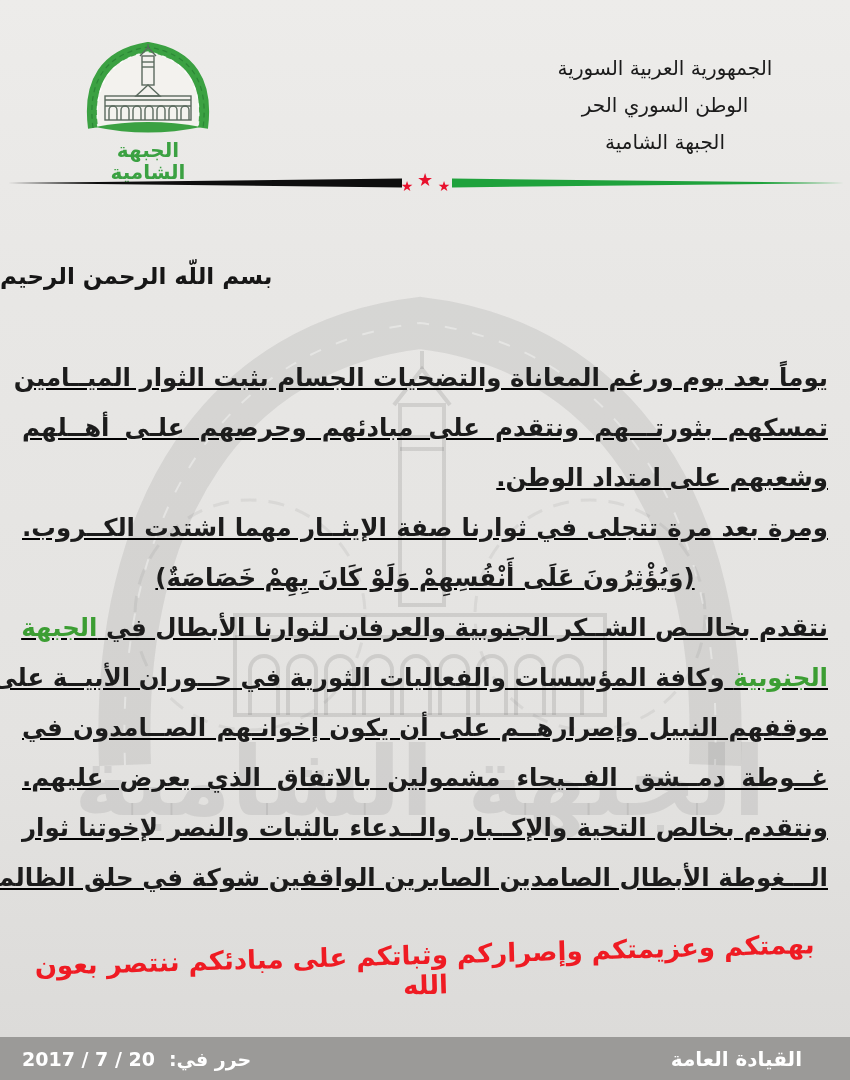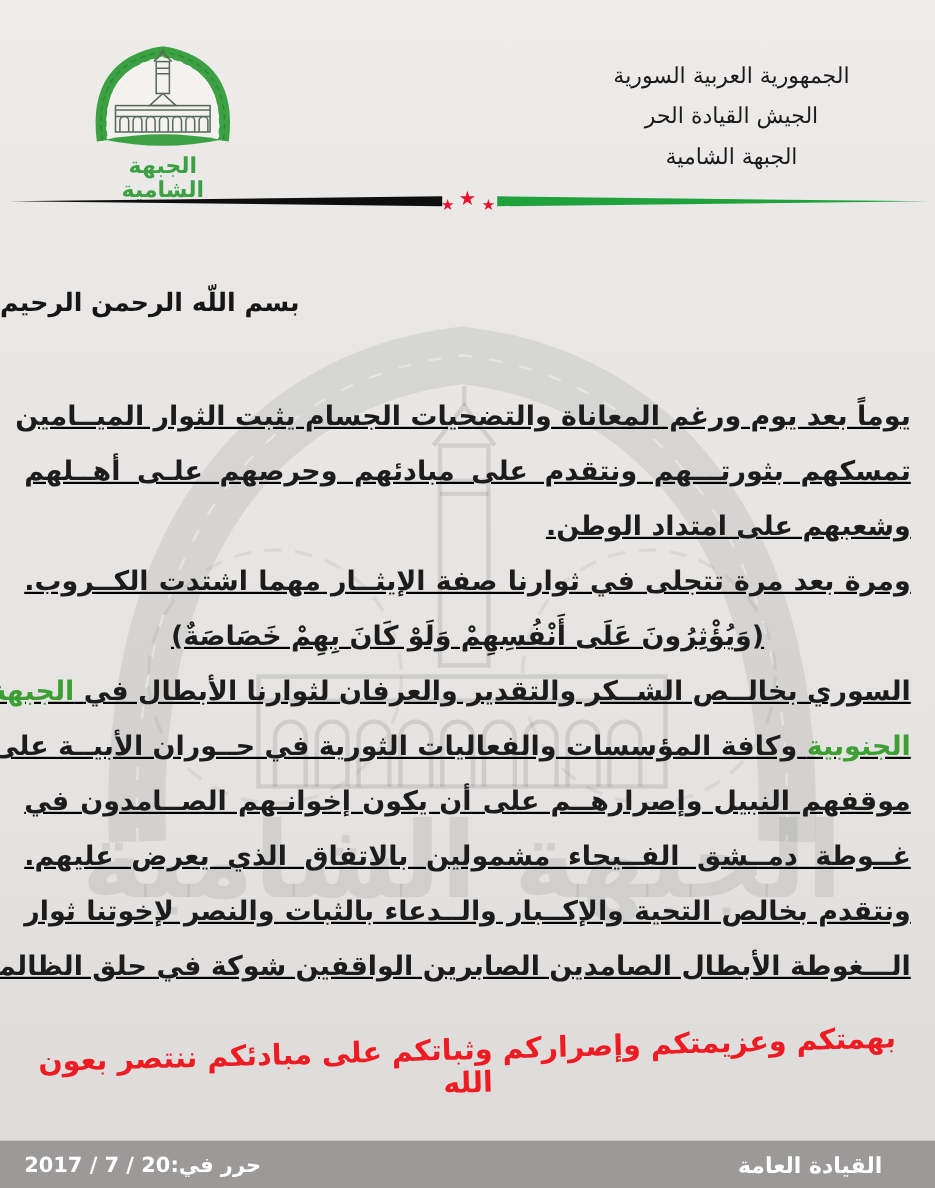--- a/index.html
+++ b/index.html
@@ -44,21 +44,21 @@
     transform:rotate(-1.6deg);
   }
   
   .footer{position:absolute;left:0;right:0;bottom:0;height:43px;background:#9b9a98;color:#ffffff;}
   .footer-sign{
     position:absolute;right:48px;top:50%;transform:translateY(-50%);
     font-size:20px;font-weight:700;direction:rtl;
   }
   .footer-date{
     position:absolute;left:22px;top:50%;transform:translateY(-50%);
-    display:flex;align-items:center;
+    display:flex;align-items:center;gap:14px;
     font-size:19px;font-weight:700;
   }
 </style>
 </head>
 <body>
 
 <div class="page">
 
   <div class="logo">
     <svg width="132" height="92" viewBox="0 0 130 92">
@@ -80,21 +80,21 @@
         <path d="M26,78 v-10 a4 4 0 0 1 8 0 v10 M38,78 v-10 a4 4 0 0 1 8 0 v10 M50,78 v-10 a4 4 0 0 1 8 0 v10 M62,78 v-10 a4 4 0 0 1 8 0 v10 M74,78 v-10 a4 4 0 0 1 8 0 v10 M86,78 v-10 a4 4 0 0 1 8 0 v10 M98,78 v-10 a4 4 0 0 1 8 0 v10"></path>
       </g>
 
       <path d="M 12,85 Q 65,75 118,85 Q 65,96 12,85 Z" fill="#3ba142"></path>
     </svg>
     <div class="logo-text">الجبهة الشامية</div>
   </div>
 
   <div class="org">
     <div>الجمهورية العربية السورية</div>
-    <div>الجيش القيادة الحر</div>
+    <div>الوطن السوري الحر</div>
     <div>الجبهة الشامية</div>
   </div>
 
   <svg class="divider" viewBox="0 0 850 34">
     <polygon points="8,17 402,12.5 402,21.5" fill="#0e0e0e"></polygon>
     <polygon points="452,12.5 452,21.5 844,17" fill="#1fa23c"></polygon>
     <text x="407" y="24.5" font-size="14" text-anchor="middle" fill="#e8112d">★</text>
     <text x="425" y="20" font-size="18" text-anchor="middle" fill="#e8112d">★</text>
     <text x="444" y="24.5" font-size="14" text-anchor="middle" fill="#e8112d">★</text>
   </svg>
@@ -118,21 +118,21 @@
   </svg>
 
   <div class="basmala">بسم اللّه الرحمن الرحيم</div>
 
   <main class="doc">
     <div class="doc-line">يوماً بعد يوم ورغم المعاناة والتضحيات الجسام يثبت الثوار الميــامين</div>
     <div class="doc-line">تمسكهم بثورتـــهم ونتقدم على مبادئهم وحرصهم علـى أهــلهم</div>
     <div class="doc-line align-right">وشعبهم على امتداد الوطن.</div>
     <div class="doc-line">ومرة بعد مرة تتجلى في ثوارنا صفة الإيثــار مهما اشتدت الكــروب.</div>
     <div class="doc-line align-center">(وَيُؤْثِرُونَ عَلَى أَنْفُسِهِمْ وَلَوْ كَانَ بِهِمْ خَصَاصَةٌ)</div>
-    <div class="doc-line"><span>السوري بخالــص الشــكر والتقدير والعرفان لثوارنا الأبطال في</span> <span class="green">الجبهة</span></div>
+    <div class="doc-line"><span>نتقدم بخالــص الشــكر الجنوبية والعرفان لثوارنا الأبطال في</span> <span class="green">الجبهة</span></div>
     <div class="doc-line"><span class="green">الجنوبية</span> <span>وكافة المؤسسات والفعاليات الثورية في حــوران الأبيــة على</span></div>
     <div class="doc-line">موقفهم النبيل وإصرارهــم على أن يكون إخوانـهم الصــامدون في</div>
     <div class="doc-line">غــوطة دمــشق الفــيحاء مشمولين بالاتفاق الذي يعرض عليهم.</div>
     <div class="doc-line">ونتقدم بخالص التحية والإكــبار والــدعاء بالثبات والنصر لإخوتنا ثوار</div>
     <div class="doc-line">الـــغوطة الأبطال الصامدين الصابرين الواقفين شوكة في حلق الظالمين.</div>
   </main>
 
   <div class="slogan">بهمتكم وعزيمتكم وإصراركم وثباتكم على مبادئكم ننتصر بعون الله</div>
 
   <footer class="footer">

